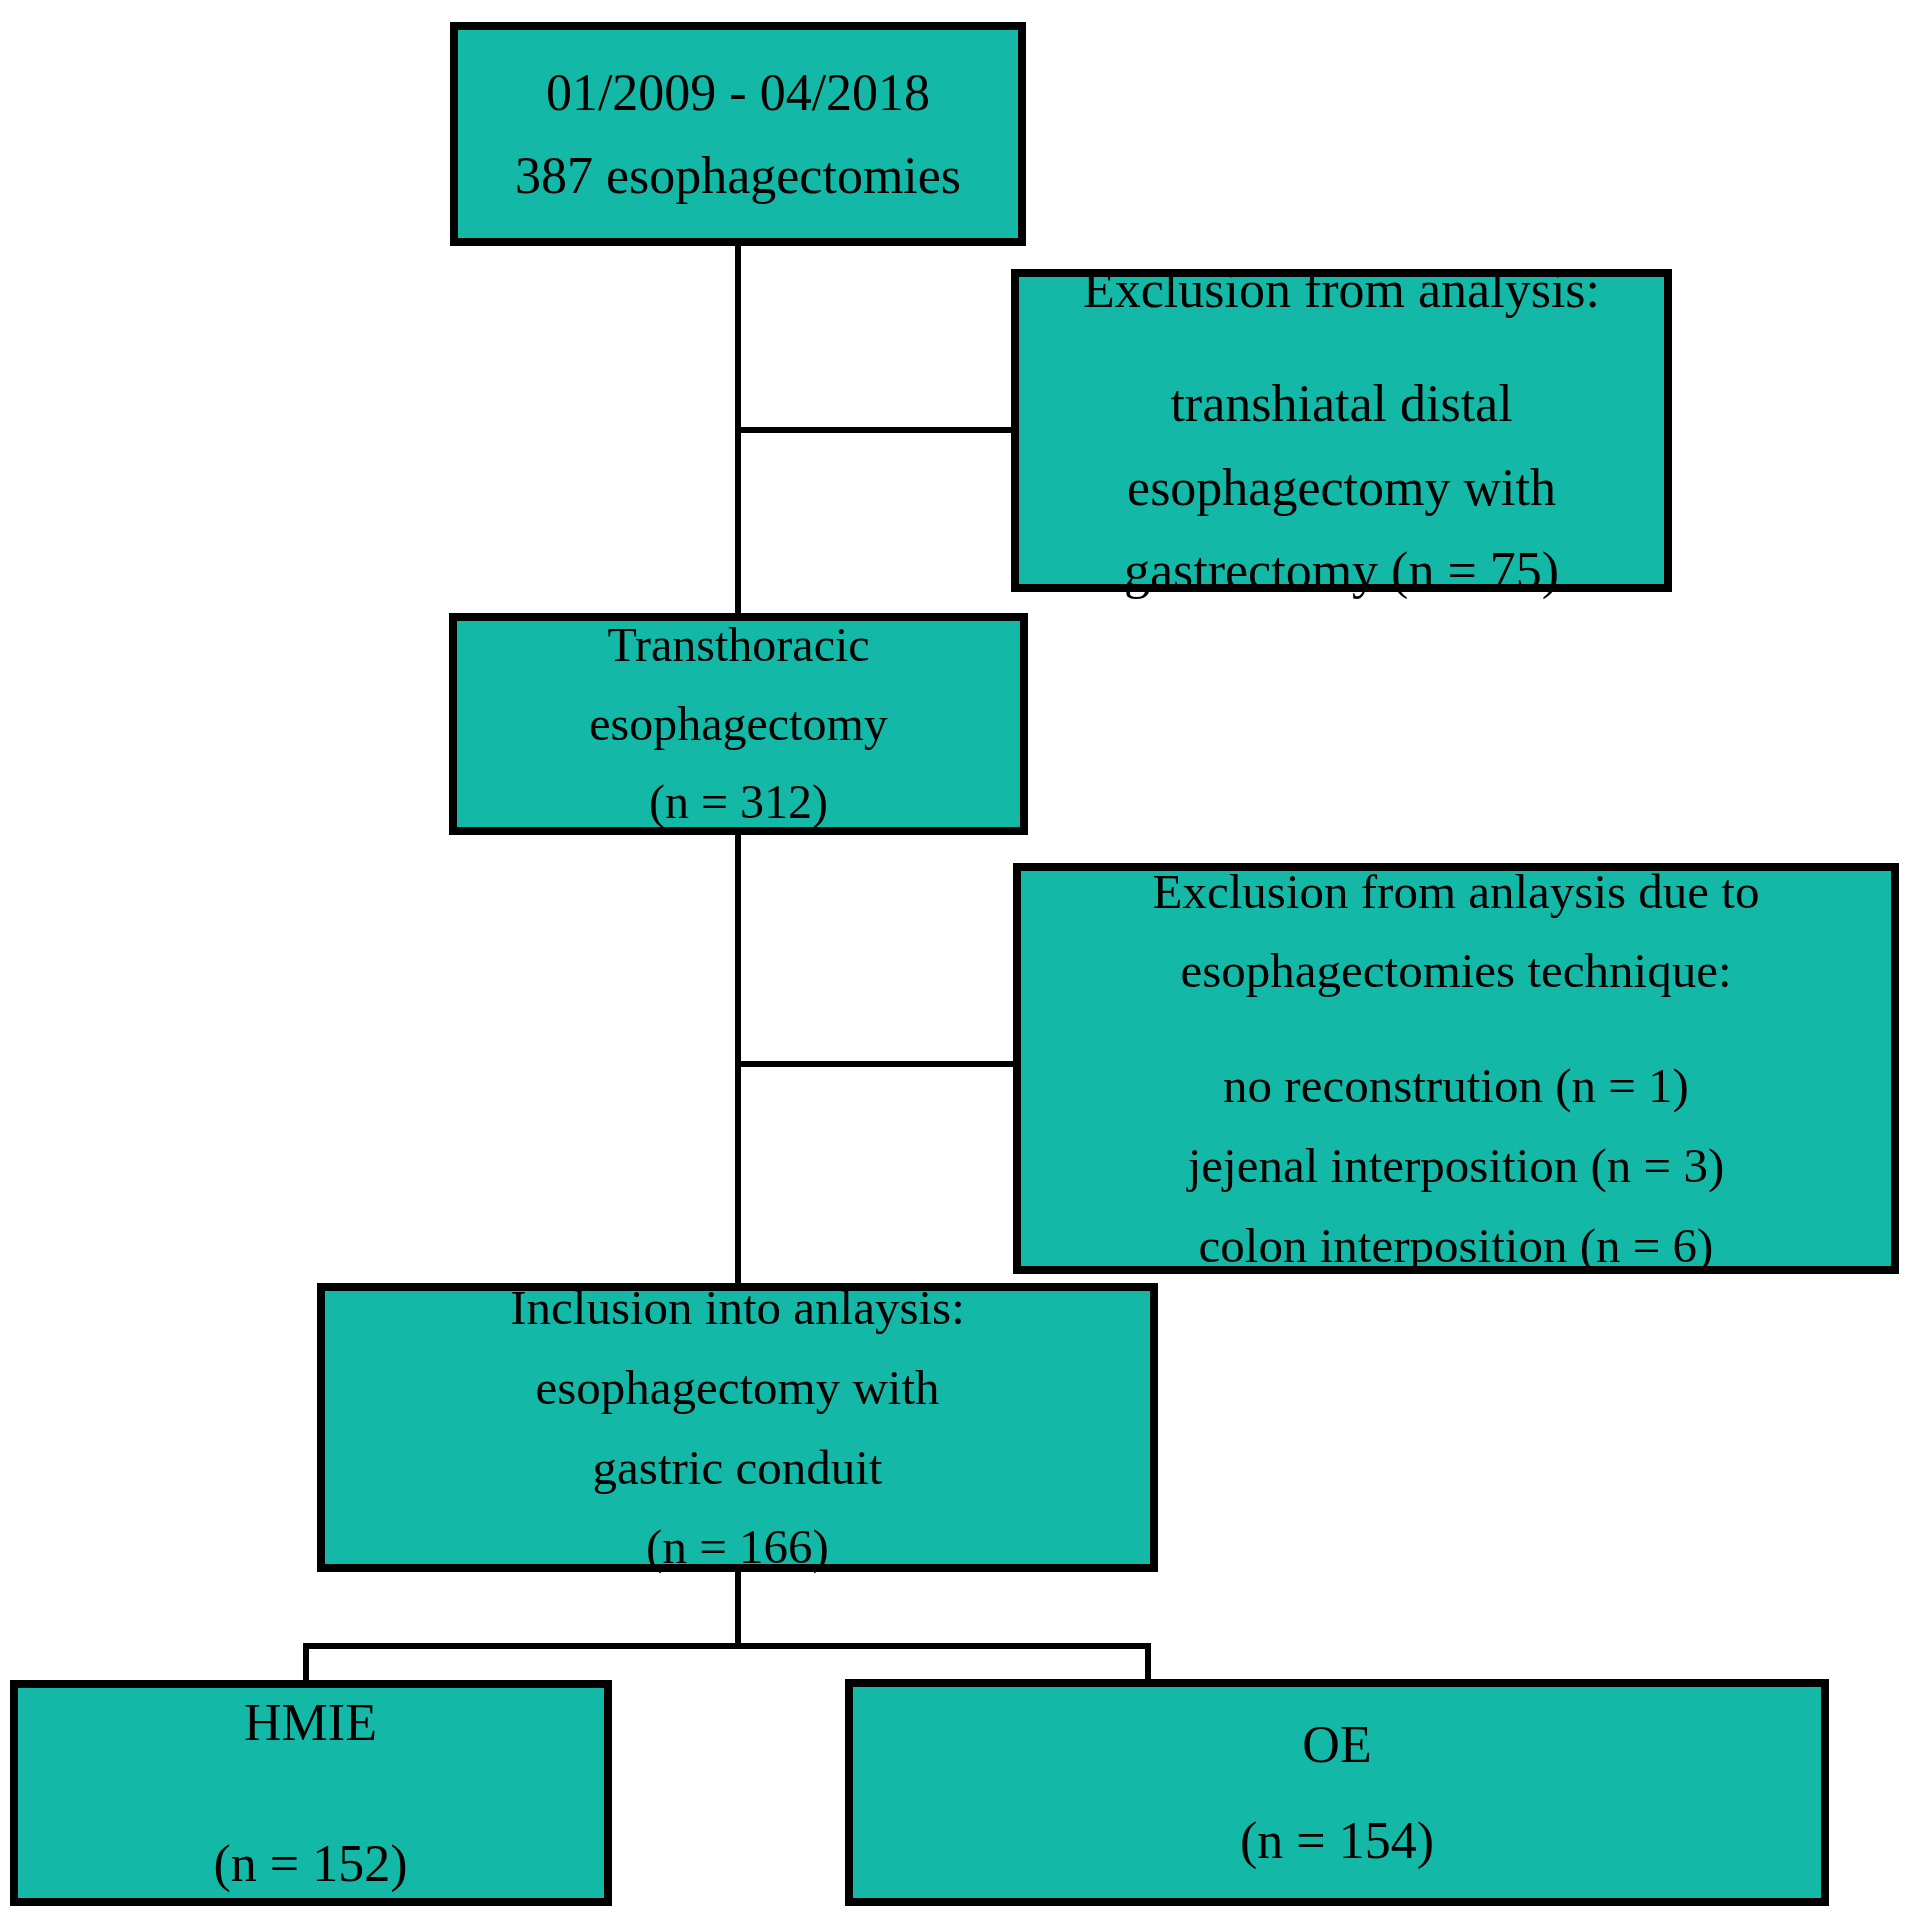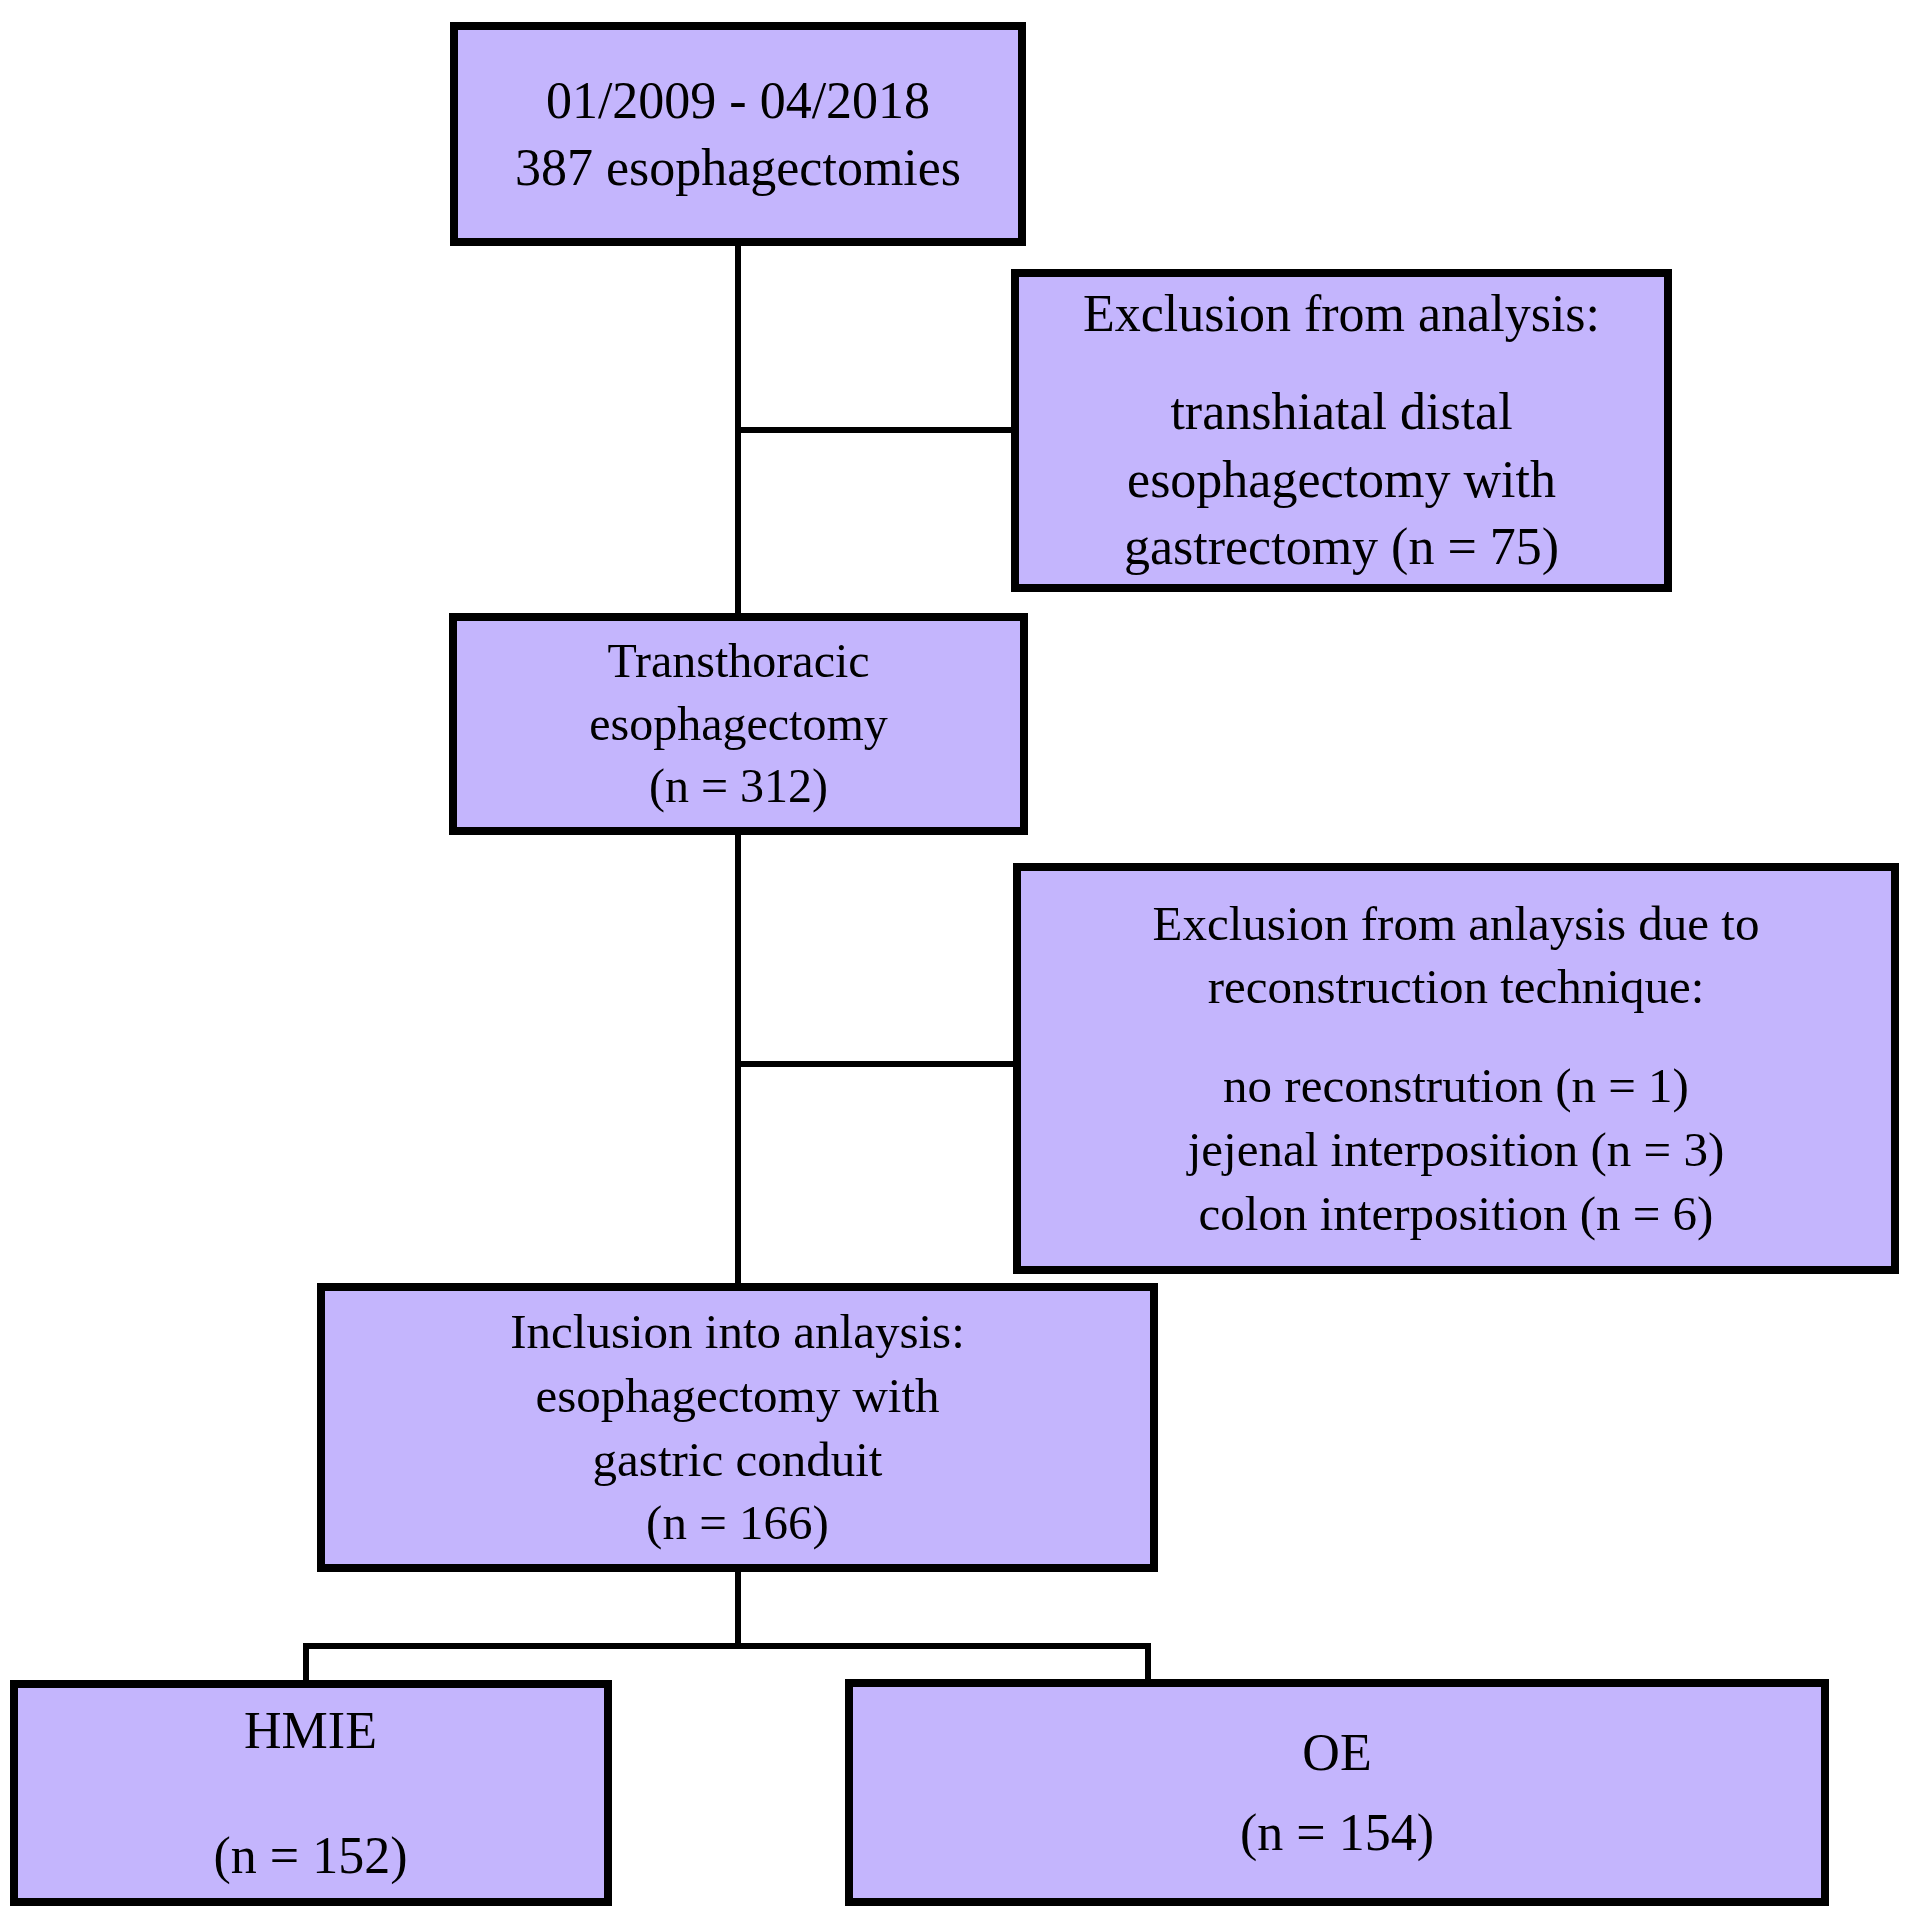--- a/index.html
+++ b/index.html
@@ -18,27 +18,28 @@
     height: 1926px;
     background: #ffffff;
     overflow: hidden;
   }
 
   
   .node {
     position: absolute;
     box-sizing: border-box;
     border: 8.8px solid #000000;
-    background: #c4b5fd;
+    background: #14b8a6;
     display: flex;
     flex-direction: column;
     align-items: center;
     justify-content: center;
     text-align: left;
     z-index: 3;
+    gap: 16px;
   }
   .node .line {
     display: block;
     white-space: pre;
     line-height: 1.30;
   }
 
   
   .conn-v {
     position: absolute;
@@ -118,21 +119,21 @@
   </div>
 
   <div class="node" id="node-transthoracic">
     <span class="line">Transthoracic</span>
     <span class="line">esophagectomy</span>
     <span class="line">(n = 312)</span>
   </div>
 
   <div class="node" id="node-exclusion-2">
     <span class="line">Exclusion from anlaysis due to</span>
-    <span class="line">reconstruction technique:</span>
+    <span class="line">esophagectomies technique:</span>
     <span class="line gap">no reconstrution (n = 1)</span>
     <span class="line">jejenal interposition (n = 3)</span>
     <span class="line">colon interposition (n = 6)</span>
   </div>
 
   <div class="node" id="node-inclusion">
     <span class="line">Inclusion into anlaysis:</span>
     <span class="line">esophagectomy with</span>
     <span class="line">gastric conduit</span>
     <span class="line">(n = 166)</span>

